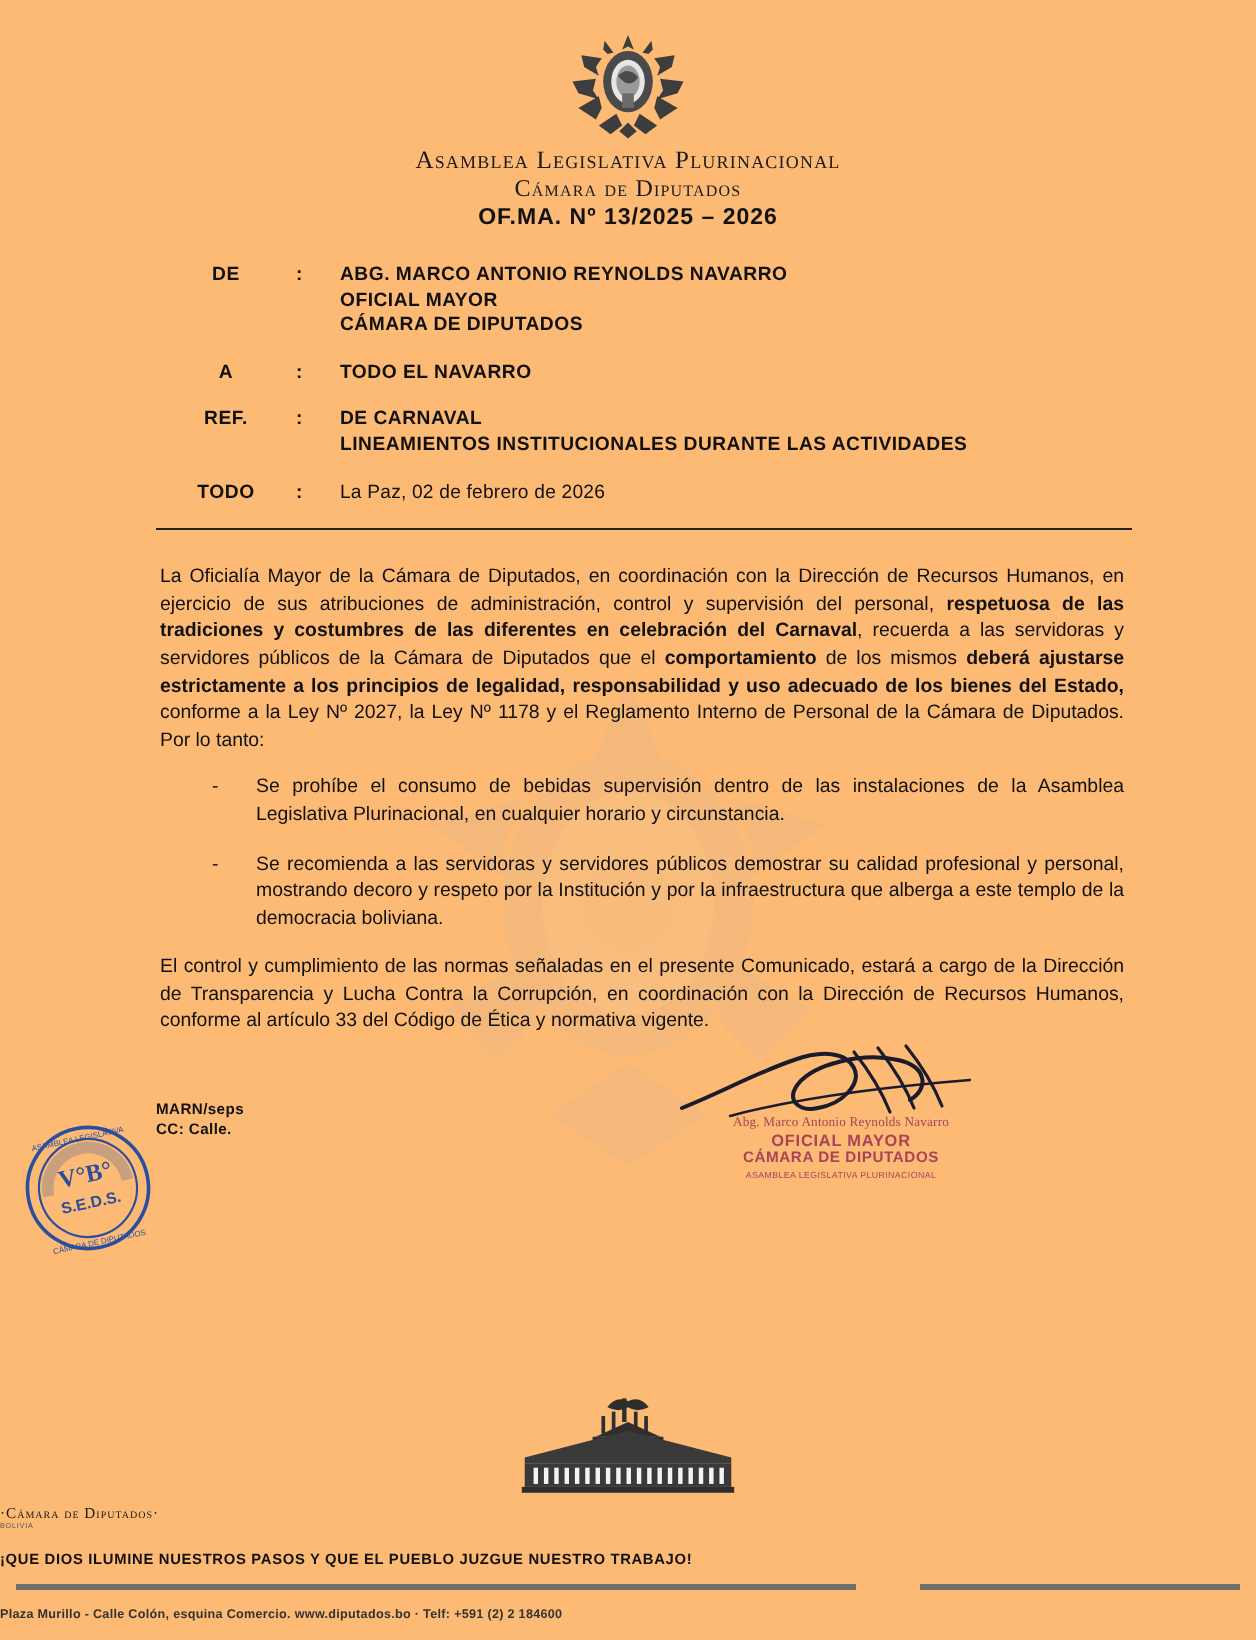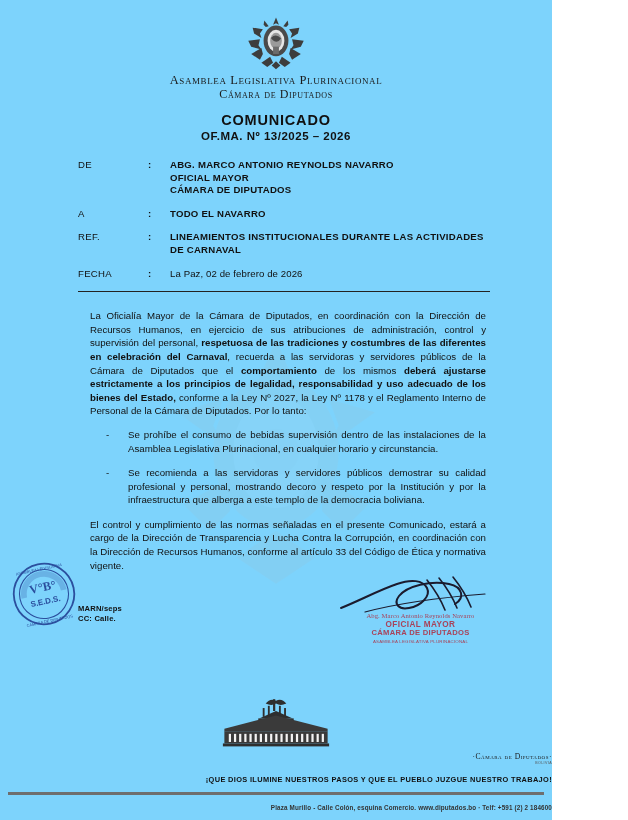--- a/index.html
+++ b/index.html
@@ -9,22 +9,22 @@
   }
   body {
     width: 628px; height: 820px;
     font-family: "Liberation Sans", sans-serif;
     color: #111;
     position: relative;
     overflow: hidden;
   }
   .page {
     position: relative;
-    width: 552px; height: 820px;
-    background: #7dd3fc;
+    width: 628px; height: 820px;
+    background: #fdba74;
     padding: 0;
   }
 
   
   .watermark {
     position: absolute;
     left: 50%; top: 300px;
     transform: translateX(-50%);
     width: 330px; height: 330px;
     opacity: 0.10;
@@ -68,22 +68,23 @@
     padding: 0 60px 0 78px;
     font-size: 9.6px;
   }
   .meta-row {
     display: flex;
     align-items: flex-start;
     margin-bottom: 11px;
   }
   .meta-label {
     width: 70px; flex: 0 0 70px;
-    font-weight: normal;
+    font-weight: bold;
     letter-spacing: 0.3px;
+    text-align: center;
   }
   .meta-colon {
     width: 22px; flex: 0 0 22px;
     font-weight: bold;
   }
   .meta-value { flex: 1 1 auto; }
   .meta-value .b { font-weight: bold; letter-spacing: 0.25px; display: block; line-height: 12.6px; }
   .meta-value .n { font-weight: normal; letter-spacing: 0.1px; display: block; line-height: 12.6px; }
 
   
@@ -96,21 +97,21 @@
 
   
   .body {
     position: relative; z-index: 2;
     padding: 0 66px 0 78px;
     margin-top: 17px;
     font-size: 9.7px;
     line-height: 13.6px;
   }
   .body p {
-    margin: 0 0 10px 12px;
+    margin: 0 0 10px 2px;
     text-align: justify;
   }
   .body p b { font-weight: bold; }
 
   ul.bullets {
     list-style: none;
     margin: 4px 0 10px 0;
     padding: 0 0 0 28px;
   }
   ul.bullets li {
@@ -162,21 +163,21 @@
     left: 8px; top: 558px;
     width: 72px; height: 72px;
     z-index: 3;
   }
 
   
   .bottom {
     position: absolute;
     left: 0; right: 0; bottom: 0;
     z-index: 2;
-    text-align: right;
+    text-align: left;
   }
   .emblem { width: 118px; height: 52px; display: block; margin: 0 auto 1px; }
   .emblem-caption {
     font-family: "Liberation Serif", serif;
     font-variant: small-caps;
     font-size: 7.6px;
     letter-spacing: 0.5px;
     color: #1a1a1a;
   }
   .emblem-sub {
@@ -248,21 +249,20 @@
         <path d="M44 68 L50 62 L56 68 L50 73 Z"></path>
       </g>
       <ellipse cx="50" cy="34" rx="17" ry="21" fill="#4a4a4a"></ellipse>
       <ellipse cx="50" cy="34" rx="11.5" ry="15" fill="#e6e6e6"></ellipse>
       <ellipse cx="50" cy="34" rx="8" ry="11" fill="#9a9a9a"></ellipse>
       <path d="M43 30 q7 -7 14 1 q-6 9 -14 -1 Z" fill="#4a4a4a"></path>
       <rect x="46" y="42" width="8" height="10" fill="#6b6b6b"></rect>
     </svg>
     <div class="inst-line1">Asamblea Legislativa Plurinacional</div>
     <div class="inst-line2">Cámara de Diputados</div>
-    <div class="comunicado">COMUNICADO</div>
     <div class="ofma">OF.MA. Nº  13/2025 – 2026</div>
   </div>
 
   <div class="meta">
 
     <div class="meta-row">
       <div class="meta-label">DE</div>
       <div class="meta-colon">:</div>
       <div class="meta-value">
         <span class="b">ABG. MARCO ANTONIO REYNOLDS NAVARRO</span>
@@ -276,27 +276,27 @@
       <div class="meta-colon">:</div>
       <div class="meta-value">
         <span class="b">TODO EL NAVARRO</span>
       </div>
     </div>
 
     <div class="meta-row">
       <div class="meta-label">REF.</div>
       <div class="meta-colon">:</div>
       <div class="meta-value">
+        <span class="b">DE CARNAVAL</span>
         <span class="b">LINEAMIENTOS INSTITUCIONALES DURANTE LAS ACTIVIDADES</span>
-        <span class="b">DE CARNAVAL</span>
       </div>
     </div>
 
     <div class="meta-row">
-      <div class="meta-label">FECHA</div>
+      <div class="meta-label">TODO</div>
       <div class="meta-colon">:</div>
       <div class="meta-value">
         <span class="n">La Paz, 02 de febrero de 2026</span>
       </div>
     </div>
 
   </div>
 
   <div class="rule"></div>
 

